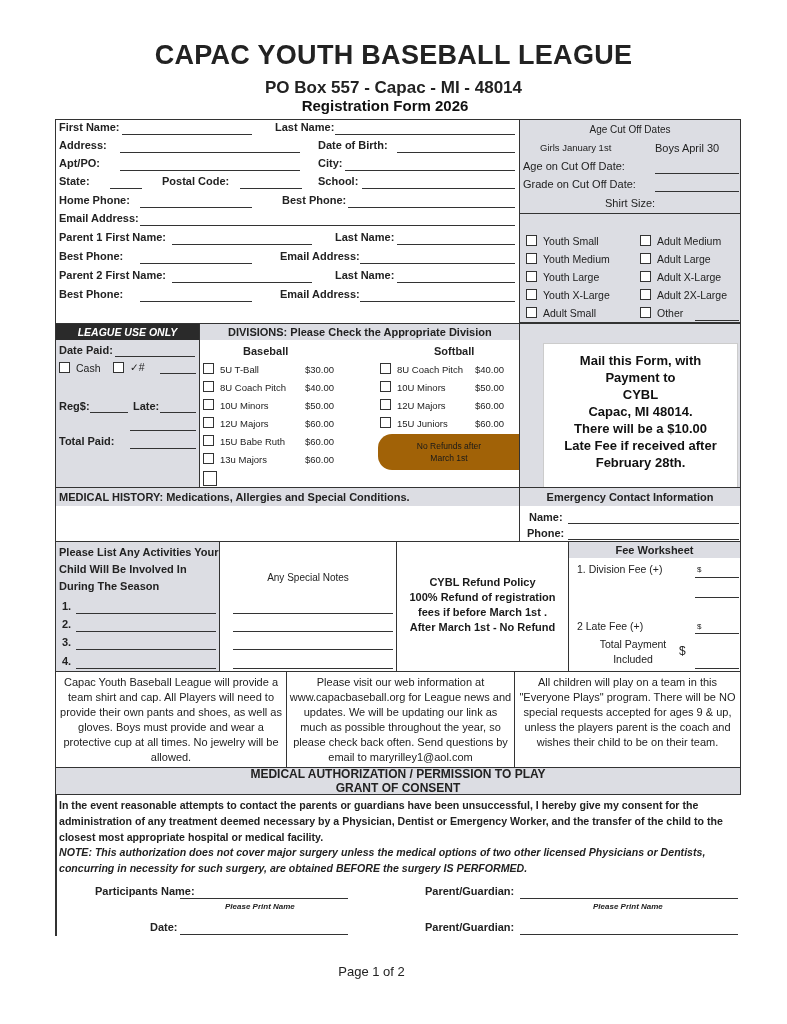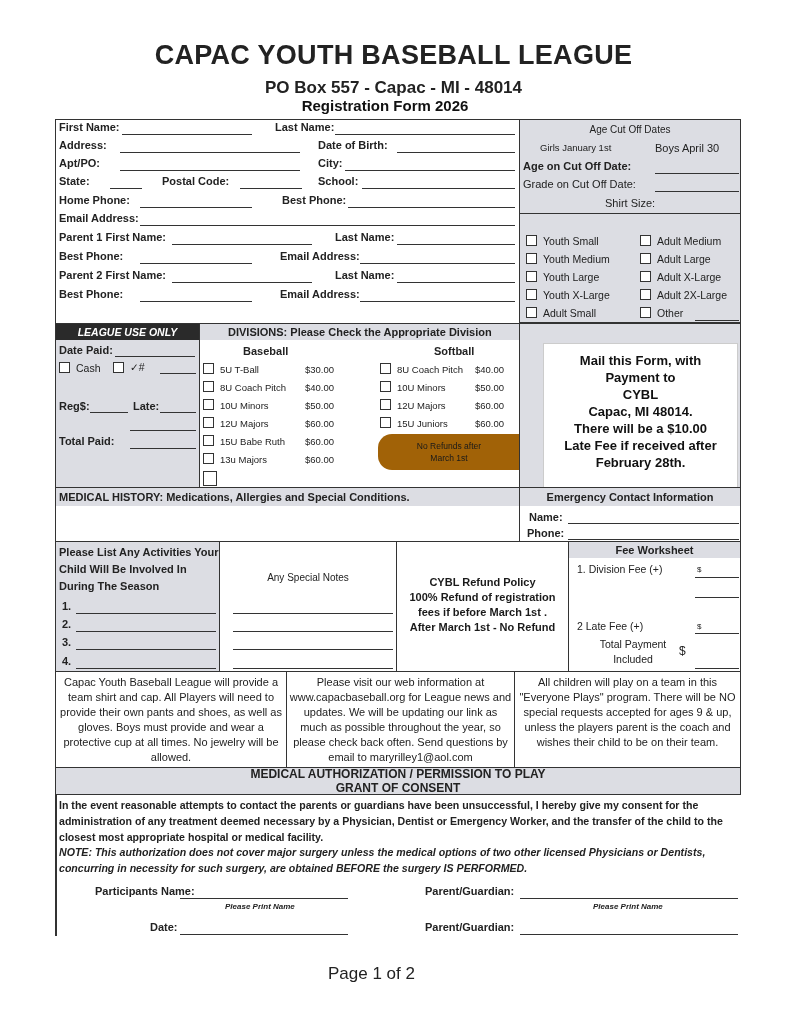--- a/index.html
+++ b/index.html
@@ -80,21 +80,21 @@
 
 <div class="lbl" style="left:59px;top:288px;">Best Phone:</div>
 <div class="line" style="left:140px;top:301px;width:112px;"></div>
 <div class="lbl" style="left:280px;top:288px;">Email Address:</div>
 <div class="line" style="left:360px;top:301px;width:155px;"></div>
 
 <div class="box gray" style="left:519px;top:119px;width:222px;height:95px;"></div>
 <div class="hdr center" style="left:519px;top:124px;width:222px;font-size:10px;font-weight:normal;">Age Cut Off Dates</div>
 <div class="txt" style="left:540px;top:142px;font-size:9.5px;">Girls January 1st</div>
 <div class="lbl" style="left:655px;top:142px;font-weight:normal;">Boys April 30</div>
-<div class="lbl" style="left:523px;top:160px;font-weight:bold;">Age on Cut Off Date:</div>
+<div class="lbl" style="left:523px;top:160px;font-weight:normal;">Age on Cut Off Date:</div>
 <div class="line" style="left:655px;top:173px;width:84px;"></div>
 <div class="lbl" style="left:523px;top:178px;font-weight:normal;">Grade on Cut Off Date:</div>
 <div class="line" style="left:655px;top:191px;width:84px;"></div>
 <div class="lbl" style="left:605px;top:197px;font-weight:normal;">Shirt Size:</div>
 
 <div class="box gray" style="left:519px;top:213px;width:222px;height:110px;"></div>
 <div class="cb" style="left:526px;top:235px;"></div>
 <div class="txt" style="left:543px;top:235px;">Youth Small</div>
 <div class="cb" style="left:640px;top:235px;"></div>
 <div class="txt" style="left:657px;top:235px;">Adult Medium</div>
@@ -259,13 +259,13 @@
 <div class="txt tiny" style="left:225px;top:902px;">Please Print Name</div>
 <div class="lbl" style="left:425px;top:885px;">Parent/Guardian:</div>
 <div class="line" style="left:520px;top:898px;width:218px;"></div>
 <div class="txt tiny" style="left:593px;top:902px;">Please Print Name</div>
 
 <div class="lbl" style="left:150px;top:921px;">Date:</div>
 <div class="line" style="left:180px;top:934px;width:168px;"></div>
 <div class="lbl" style="left:425px;top:921px;">Parent/Guardian:</div>
 <div class="line" style="left:520px;top:934px;width:218px;"></div>
 
-<div class="abs" style="left:0;width:743px;top:964px;text-align:center;font-size:17px;color:#222;">Page 1 of 2</div>
+<div class="abs" style="left:0;width:743px;top:964px;text-align:center;font-size:13px;color:#222;">Page 1 of 2</div>
 
 </body></html>

